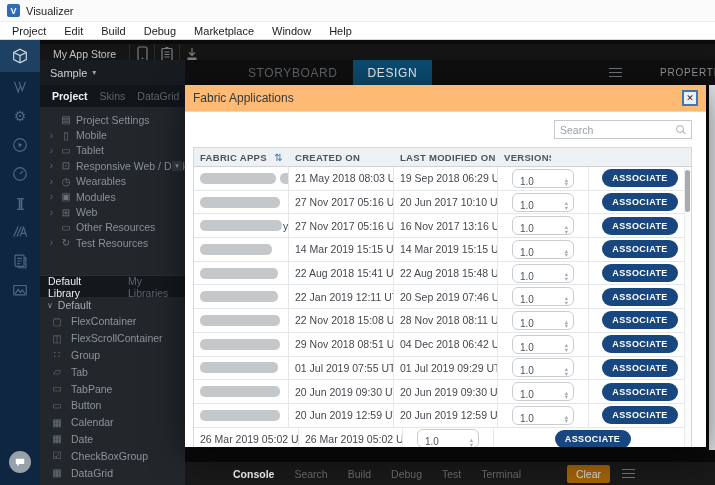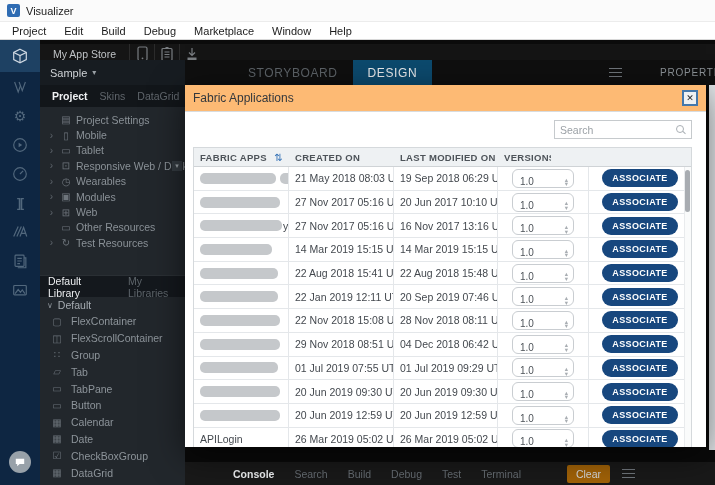--- a/index.html
+++ b/index.html
@@ -618,21 +618,20 @@
                   <span>▾</span>
                 </span>
       </span>
     </div>
     <div class="td c5">
       <button class="assoc-btn">ASSOCIATE</button>
     </div>
   </div>
 
   <div class="trow">
-    <div class="td c1">APILogin</div>
     <div class="td c2">26 Mar 2019 05:02 UTC</div>
     <div class="td c3">26 Mar 2019 05:02 UTC</div>
     <div class="td c4">
       <span class="stepper">
         <span class="v">1.0</span>
         <span class="arrows">
                   <span>▴</span>
                   <span>▾</span>
                 </span>
       </span>

